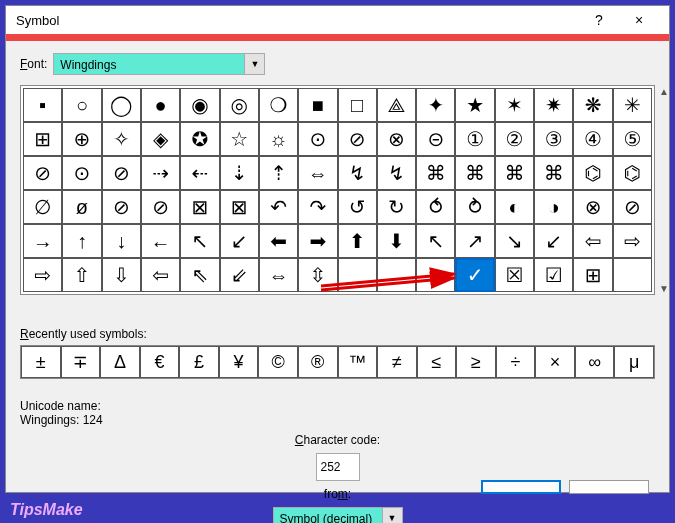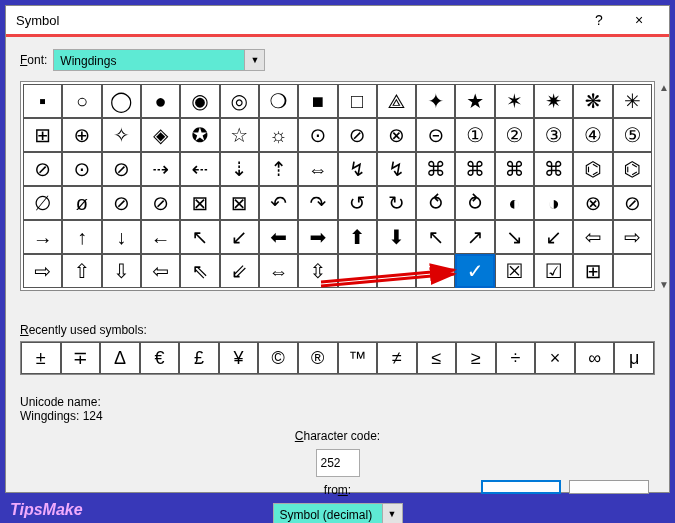--- a/index.html
+++ b/index.html
@@ -1,18 +1,18 @@
 <!DOCTYPE html>
 <html><head>
 <meta charset="utf-8">
 <style>
   * { box-sizing: border-box; margin: 0; padding: 0; }
   body { font-family: "Segoe UI", Tahoma, sans-serif; font-size: 12px; background: #3838b8; width: 675px; height: 523px; position: relative; overflow: hidden; }
   .window { position: absolute; top: 5px; left: 5px; right: 5px; bottom: 30px; background: #f0f0f0; border: 1px solid #888; display: flex; flex-direction: column; }
-  .titlebar { display: flex; align-items: center; padding: 6px 10px; background: #fff; border-bottom: 3px solid #ef4444; }
+  .titlebar { display: flex; align-items: center; padding: 6px 10px; background: #fff; border-bottom: 7px solid #ef4444; }
   .titlebar .title { flex: 1; font-size: 13px; }
   .titlebar .btn { width: 40px; text-align: center; font-size: 14px; cursor: default; }
   .body { padding: 12px 14px 20px 14px; flex: 1; display: flex; flex-direction: column; gap: 8px; }
   .row { display: flex; align-items: center; gap: 6px; }
   .label { font-size: 12px; }
   .label u { text-decoration: underline; }
   .select { display: inline-flex; align-items: flex-end; border: 1px solid #aaa; background: #5eead4; height: 22px; }
   .select input { border: none; padding: 2px 6px; font-size: 12px; outline: none; background: transparent; width: 190px; }
   .select .dd { width: 20px; height: 20px; background: #e3e3e3; border-left: 1px solid #aaa; display: flex; align-items: center; justify-content: center; font-size: 9px; }
   .grid-wrap { position: relative; border: 1px solid #888; background: #fff; padding: 2px; margin-top: 2px; }

